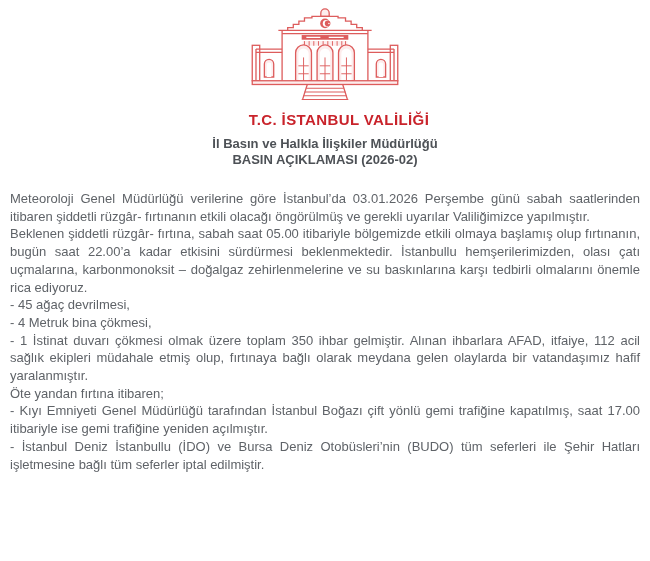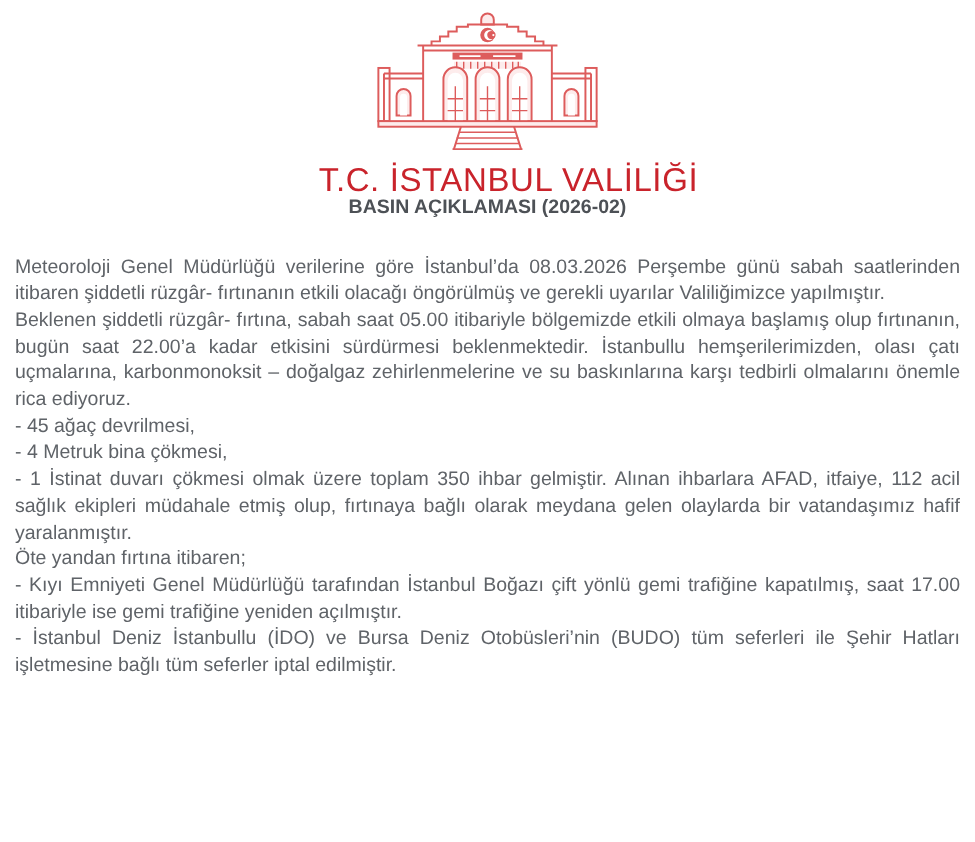--- a/index.html
+++ b/index.html
@@ -18,22 +18,22 @@
   }
   .page{width:650px;height:561px;padding-top:8px;}
   .header{text-align:center;}
   .logo{display:flex;justify-content:center;}
   .logo svg{width:150px;height:97px;color:var(--logo-red);}
   .lf{fill:var(--logo-fill);}
   .rf{fill:currentColor;stroke:none;}
   .wf{fill:#ffffff;stroke:none;}
   .page-title{
     color:var(--title-red);
-    font-size:22px;
-    font-weight:400;
+    font-size:15px;
+    font-weight:700;
     letter-spacing:.4px;
     margin-top:5px;
     line-height:20px;
     margin-left:28px;
   }
   .sub-heading{
     color:var(--heading-gray);
     font-size:13px;
     font-weight:700;
     line-height:15.5px;
@@ -102,25 +102,26 @@
         <rect x="150" y="40" width="8" height="38"></rect>
 
         <rect class="lf" x="2" y="78" width="156" height="4" stroke="currentColor"></rect>
 
         <path d="M61 82 L56 98 M99 82 L104 98"></path>
         <path d="M60 86 H100 M58 90 H102 M57 94 H103 M55 98 H105" stroke-width="1.1"></path>
       </svg>
     </div>
 
     <div class="page-title">T.C. İSTANBUL VALİLİĞİ</div>
+    <div class="sub-heading first">İl Basın ve Halkla İlişkiler Müdürlüğü</div>
     <div class="sub-heading">BASIN AÇIKLAMASI (2026-02)</div>
   </div>
 
   <div class="content">
-    <p>Meteoroloji Genel Müdürlüğü verilerine göre İstanbul’da 08.03.2026 Perşembe günü sabah saatlerinden itibaren şiddetli rüzgâr- fırtınanın etkili olacağı öngörülmüş ve gerekli uyarılar Valiliğimizce yapılmıştır.</p>
+    <p>Meteoroloji Genel Müdürlüğü verilerine göre İstanbul’da 03.01.2026 Perşembe günü sabah saatlerinden itibaren şiddetli rüzgâr- fırtınanın etkili olacağı öngörülmüş ve gerekli uyarılar Valiliğimizce yapılmıştır.</p>
     <p>Beklenen şiddetli rüzgâr- fırtına, sabah saat 05.00 itibariyle bölgemizde etkili olmaya başlamış olup fırtınanın, bugün saat 22.00’a kadar etkisini sürdürmesi beklenmektedir. İstanbullu hemşerilerimizden, olası çatı uçmalarına, karbonmonoksit – doğalgaz zehirlenmelerine ve su baskınlarına karşı tedbirli olmalarını önemle rica ediyoruz.</p>
     <p>- 45 ağaç devrilmesi,</p>
     <p>- 4 Metruk bina çökmesi,</p>
     <p>- 1 İstinat duvarı çökmesi olmak üzere toplam 350 ihbar gelmiştir. Alınan ihbarlara AFAD, itfaiye, 112 acil sağlık ekipleri müdahale etmiş olup, fırtınaya bağlı olarak meydana gelen olaylarda bir vatandaşımız hafif yaralanmıştır.</p>
     <p>Öte yandan fırtına itibaren;</p>
     <p>- Kıyı Emniyeti Genel Müdürlüğü tarafından İstanbul Boğazı çift yönlü gemi trafiğine kapatılmış, saat 17.00 itibariyle ise gemi trafiğine yeniden açılmıştır.</p>
     <p>- İstanbul Deniz İstanbullu (İDO) ve Bursa Deniz Otobüsleri’nin (BUDO) tüm seferleri ile Şehir Hatları işletmesine bağlı tüm seferler iptal edilmiştir.</p>
 
   </div>
 

